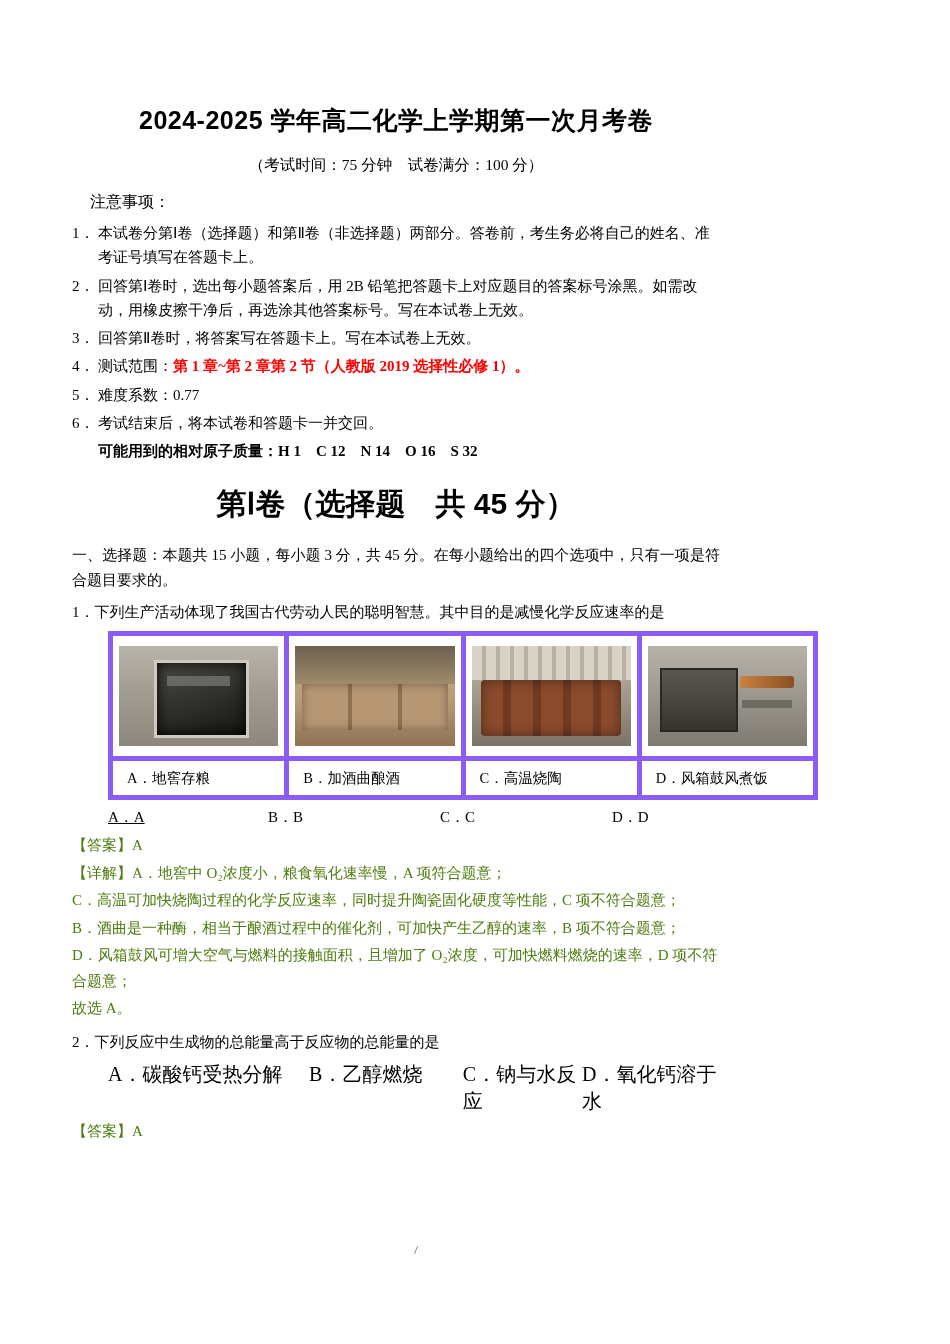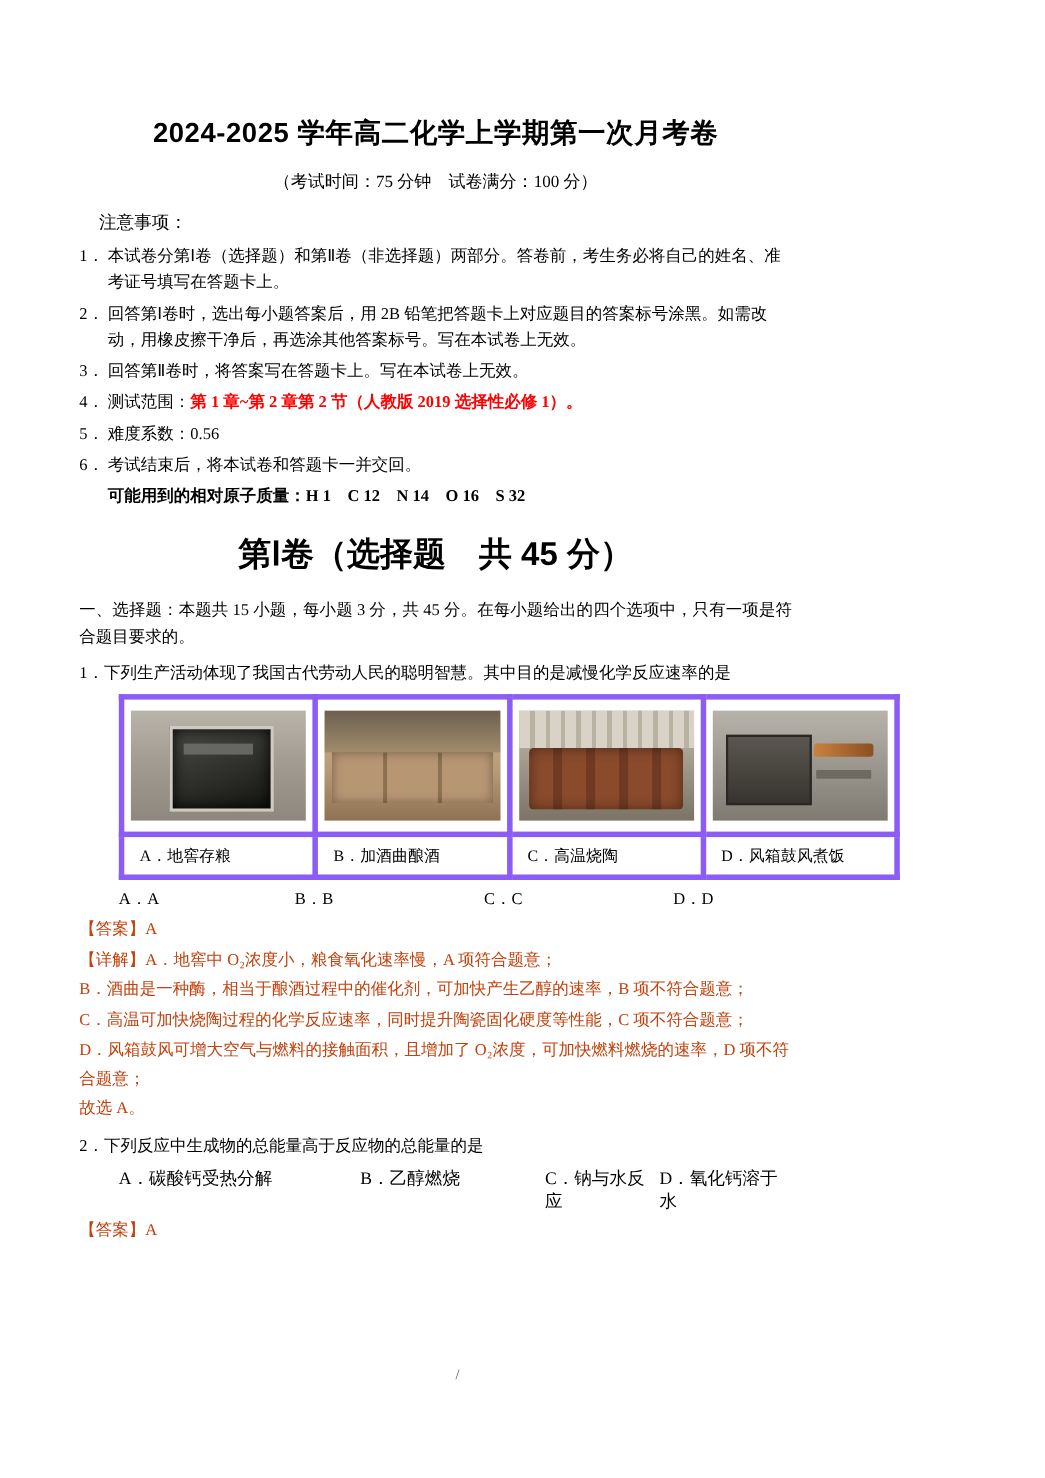--- a/index.html
+++ b/index.html
@@ -114,31 +114,31 @@
     padding-left: 14px !important;
   }
   .opts {
     font-size: 15px;
     margin: 8px 0 6px 36px;
     display: flex;
   }
   .opts span {
     display: inline-block;
   }
-  .opt1 { width: 160px; }
+  .opt1 { width: 160px; text-decoration: underline; }
   .opt2 { width: 172px; }
   .opt3 { width: 172px; }
   .ans-line {
     font-size: 15px;
     line-height: 1.7;
-    color: #c2410c;
+    color: #4d7c0f;
     margin: 2px 0 0 0;
   }
   .choices-row {
-    font-size: 16px;
+    font-size: 20px;
     margin: 6px 0 4px 36px;
     display: flex;
   }
   .choices-row .c1 { width: 225px; }
   .choices-row .c2 { width: 172px; }
   .footer-mark {
     position: absolute;
     left: 50%;
     bottom: 86px;
     transform: translateX(-50%);
@@ -241,21 +241,21 @@
 
   <div class="note-item">
     <span class="note-num">4．</span>
     <span class="note-body">
       <span>测试范围：</span><span class="red bold">第 1 章~第 2 章第 2 节（人教版 2019 选择性必修 1）。</span>
     </span>
   </div>
 
   <div class="note-item">
     <span class="note-num">5．</span>
-    <span class="note-body">难度系数：0.56</span>
+    <span class="note-body">难度系数：0.77</span>
   </div>
 
   <div class="note-item">
     <span class="note-num">6．</span>
     <span class="note-body">考试结束后，将本试卷和答题卡一并交回。</span>
   </div>
 
   <div class="indent-block bold">可能用到的相对原子质量：H 1　C 12　N 14　O 16　S 32</div>
 
   <div class="section-title">第Ⅰ卷（选择题　共 45 分）</div>
@@ -307,22 +307,22 @@
     <span>D．D</span>
   </div>
 
   <div class="ans-line">
     <span>【答案】</span><span>A</span>
   </div>
 
   <div class="ans-line">
     <span>【详解】</span><span>A．地窖中 O₂浓度小，粮食氧化速率慢，A 项符合题意；</span>
   </div>
+  <div class="ans-line">C．高温可加快烧陶过程的化学反应速率，同时提升陶瓷固化硬度等性能，C 项不符合题意；</div>
   <div class="ans-line">B．酒曲是一种酶，相当于酿酒过程中的催化剂，可加快产生乙醇的速率，B 项不符合题意；</div>
-  <div class="ans-line">C．高温可加快烧陶过程的化学反应速率，同时提升陶瓷固化硬度等性能，C 项不符合题意；</div>
   <div class="ans-line">D．风箱鼓风可增大空气与燃料的接触面积，且增加了 O₂浓度，可加快燃料燃烧的速率，D 项不符合题意；</div>
   <div class="ans-line">故选 A。</div>
 
   <div class="q-line">
     <span class="q-num">2．</span>
     <span>下列反应中生成物的总能量高于反应物的总能量的是</span>
   </div>
 
   <div class="choices-row">
     <span class="c1">A．碳酸钙受热分解</span>

